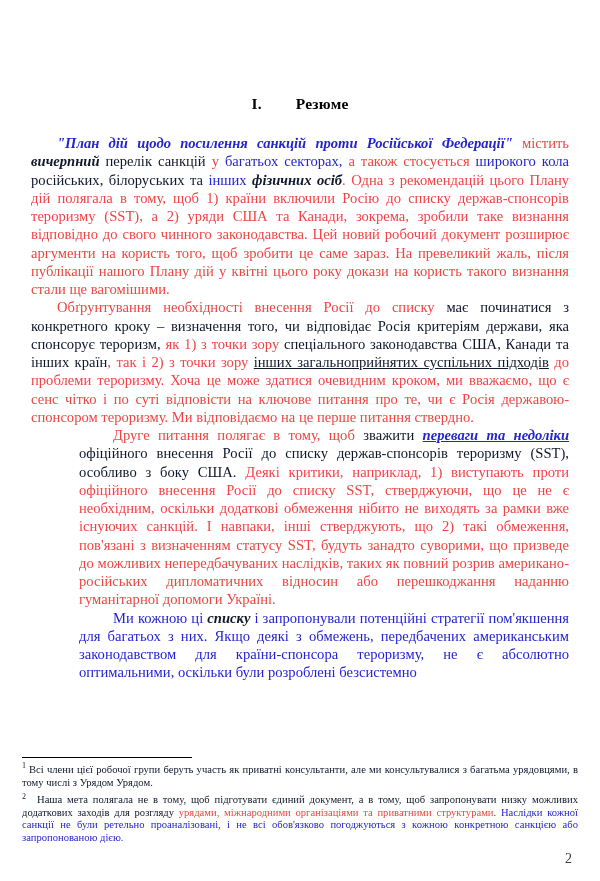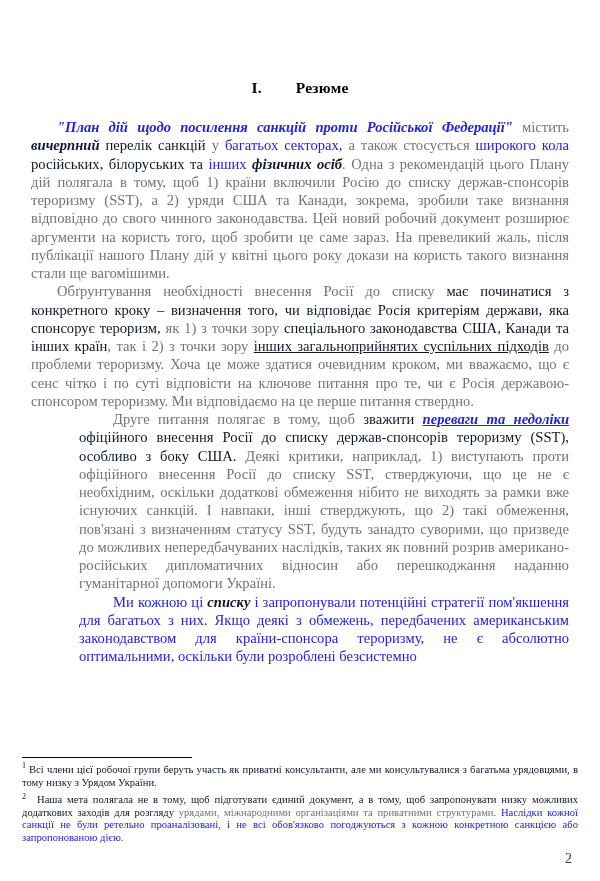--- a/index.html
+++ b/index.html
@@ -15,21 +15,21 @@
     position: relative;
     width: 600px;
     height: 881px;
     background: #ffffff;
     overflow: hidden;
     box-sizing: border-box;
   }
   .content {
     position: absolute;
     left: 31px;
-    top: 0;
+    top: 16px;
     width: 538px;
   }
   .heading {
     text-align: center;
     font-weight: bold;
     font-size: 15.5px;
     letter-spacing: 0.2px;
     margin: 0;
     padding-top: 79px;
   }
@@ -41,21 +41,21 @@
     line-height: 18.25px;
     margin: 0;
     text-indent: 26px;
     hyphens: none;
   }
   .para.first { margin-top: 21px; }
   .para.indent-lg { text-indent: 34px; margin-left: 48px; }
 
   .red   { color: #0f172a; }
   .blue  { color: #2424cf; }
-  .black { color: #737373; }
+  .black { color: #ef4444; }
   .bi    { font-weight: bold; font-style: italic; }
   .u     { text-decoration: underline; }
 
   
   .footnotes {
     position: absolute;
     left: 22px;
     top: 757px;
     width: 556px;
   }
@@ -114,21 +114,21 @@
     <p class="para indent-lg">
       <span class="blue">Ми кожною ці </span><span class="red bi">списку</span><span class="blue"> і запропонували потенційні стратегії пом'якшення для багатьох з них. Якщо деякі з обмежень, передбачених американським законодавством для країни-спонсора тероризму, не є абсолютно оптимальними, оскільки були розроблені безсистемно</span>
     </p>
 
   </div>
 
   <div class="footnotes">
     <div class="fn-rule"></div>
 
     <p class="fn">
-      <sup class="red">1</sup><span class="red">Всі члени цієї робочої групи беруть участь як приватні консультанти, але ми консультувалися з багатьма урядовцями, в тому низку з Урядом України.</span>
+      <sup class="red">1</sup><span class="red">Всі члени цієї робочої групи беруть участь як приватні консультанти, але ми консультувалися з багатьма урядовцями, в тому числі з Урядом Урядом.</span>
     </p>
 
     <p class="fn">
       <sup class="red">2</sup><span class="red lead">Наша мета полягала не в тому, щоб підготувати єдиний документ, а в тому, щоб запропонувати низку можливих додаткових заходів для розгляду </span><span class="black">урядами, міжнародними організаціями та приватними структурами</span><span class="blue">. Наслідки кожної санкції не були ретельно проаналізовані, і не всі обов'язково погоджуються з кожною конкретною санкцією або запропонованою дією.</span>
     </p>
   </div>
 
   <div class="page-number">2</div>
 
 </div>

